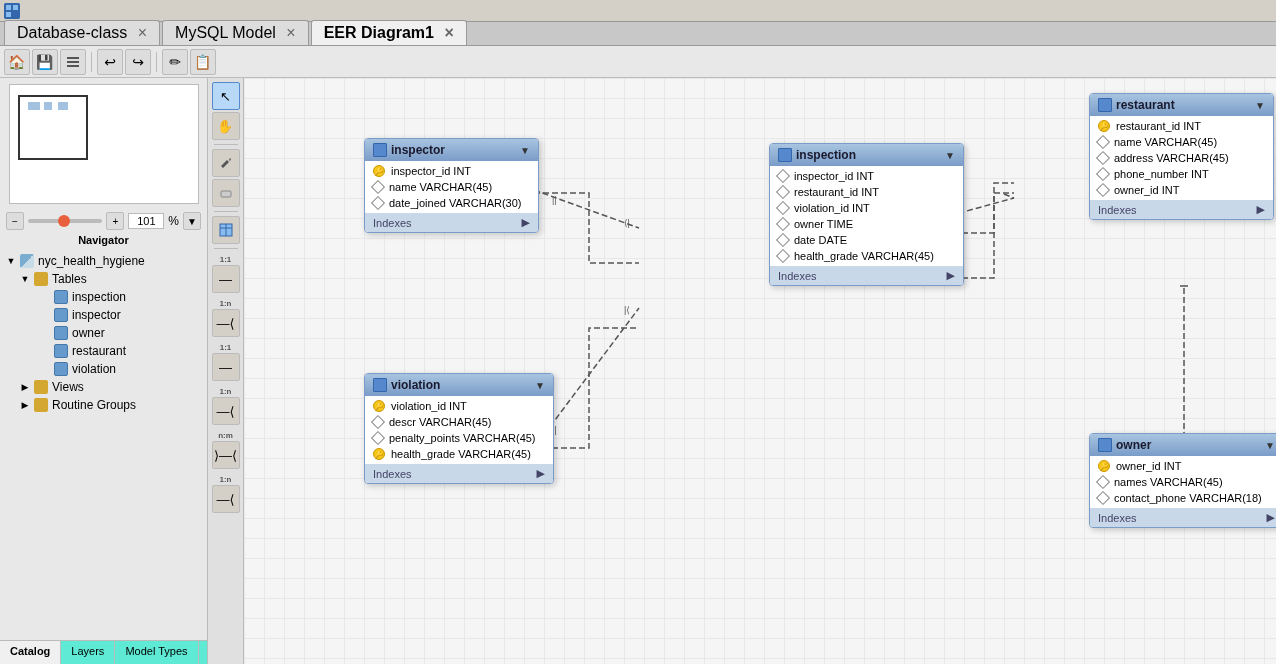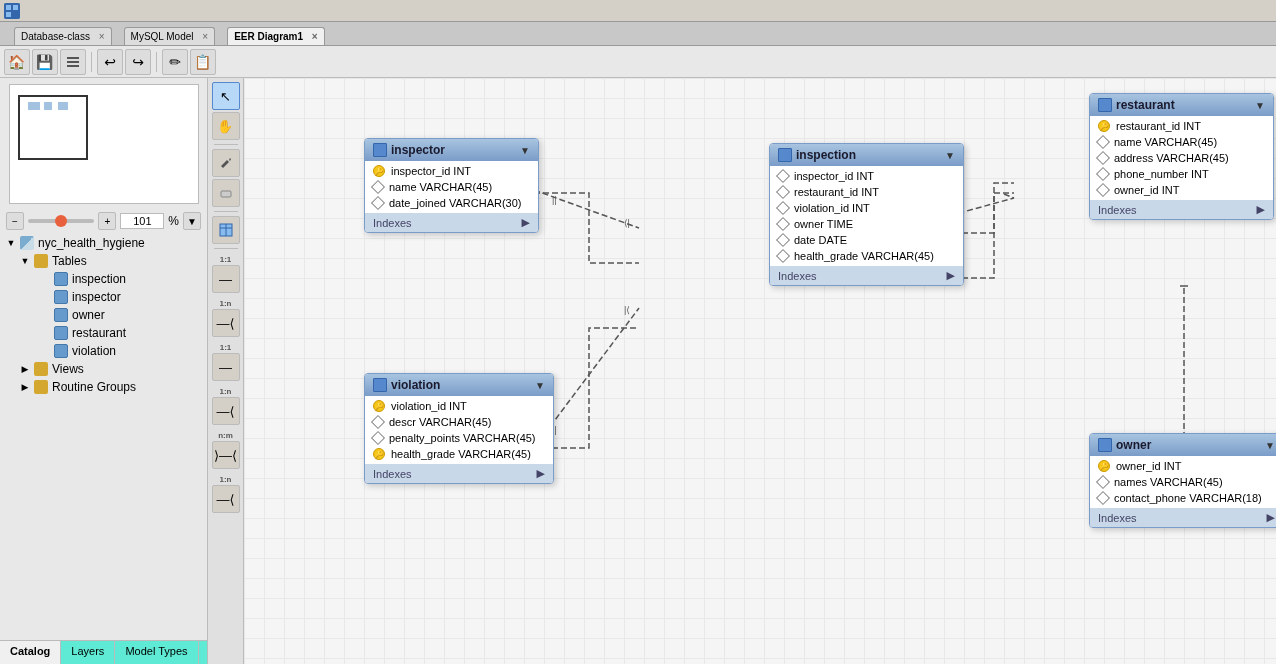--- a/index.html
+++ b/index.html
@@ -4,21 +4,21 @@
   <style>
     * { box-sizing: border-box; margin: 0; padding: 0; }
     body { font-family: 'Segoe UI', Arial, sans-serif; font-size: 12px; background: #f0f0f0; overflow: hidden; }
 
     
     .top-bar { height: 22px; background: #d4d0c8; border-bottom: 1px solid #999; display: flex; align-items: center; padding: 0 4px; gap: 2px; }
     .top-bar-icon { width: 16px; height: 16px; background: #6699cc; border-radius: 2px; }
 
     
     .tabs { height: 24px; background: #c8c8c8; display: flex; align-items: flex-end; border-bottom: 1px solid #999; padding-left: 4px; }
-    .tab { padding: 3px 6px; background: #ddd; border: 1px solid #999; border-bottom: none; margin-right: 2px; cursor: pointer; font-size: 10px; border-radius: 3px 3px 0 0; margin-left: 10px; }
+    .tab { padding: 3px 12px; background: #ddd; border: 1px solid #999; border-bottom: none; margin-right: 2px; cursor: pointer; font-size: 16px; border-radius: 3px 3px 0 0; }
     .tab.active { background: #f0f0f0; font-weight: bold; }
     .tab .close-x { margin-left: 6px; color: #666; }
 
     
     .toolbar { height: 32px; background: #e8e8e8; border-bottom: 1px solid #bbb; display: flex; align-items: center; padding: 0 4px; gap: 2px; }
     .toolbar-btn { width: 26px; height: 26px; background: #ddd; border: 1px solid #bbb; border-radius: 2px; cursor: pointer; display: flex; align-items: center; justify-content: center; font-size: 14px; }
     .toolbar-sep { width: 1px; height: 20px; background: #bbb; margin: 0 3px; }
 
     
     .main-layout { display: flex; height: calc(664px - 78px); }
@@ -30,21 +30,21 @@
     .nav-preview { width: 190px; height: 120px; background: white; border: 1px solid #bbb; margin: 6px auto; position: relative; overflow: hidden; }
     .nav-preview-inner { width: 70px; height: 65px; border: 2px solid #333; position: absolute; top: 10px; left: 8px; }
     .nav-blue-sq { position: absolute; background: #5588cc; opacity: 0.6; }
     .nav-label { text-align: center; font-size: 11px; font-weight: bold; padding: 2px 0 4px; }
 
     
     .zoom-controls { display: flex; align-items: center; padding: 2px 6px; gap: 4px; }
     .zoom-btn { width: 18px; height: 18px; background: #ddd; border: 1px solid #bbb; border-radius: 2px; cursor: pointer; display: flex; align-items: center; justify-content: center; font-size: 10px; }
     .zoom-slider { flex: 1; height: 4px; background: #bbb; border-radius: 2px; position: relative; cursor: pointer; }
     .zoom-thumb { width: 12px; height: 12px; background: #e8603c; border-radius: 50%; position: absolute; top: -4px; left: 40%; cursor: pointer; }
-    .zoom-value { width: 44px; background: white; border: 1px solid #bbb; text-align: center; font-size: 11px; padding: 1px; }
+    .zoom-value { width: 36px; background: white; border: 1px solid #bbb; text-align: center; font-size: 11px; padding: 1px; }
 
     
     .tree-section { flex: 1; overflow-y: auto; padding: 2px 0; }
     .tree-item { padding: 2px 6px; cursor: pointer; display: flex; align-items: center; gap: 4px; white-space: nowrap; }
     .tree-arrow { width: 10px; text-align: center; font-size: 9px; }
     .tree-icon { width: 14px; height: 14px; border-radius: 2px; display: inline-block; flex-shrink: 0; }
     .icon-folder { background: #d4a830; }
     .icon-table { background: #6699cc; border: 1px solid #4477aa; }
     .icon-schema { background: linear-gradient(135deg, #7aaccf 50%, #c8dce8 50%); }
 
@@ -147,20 +147,21 @@
       <button class="zoom-btn">−</button>
       <div class="zoom-slider">
         <div class="zoom-thumb"></div>
       </div>
       <button class="zoom-btn">+</button>
       <input class="zoom-value" value="101" type="text" style="">
       <span>%</span>
       <button class="zoom-btn">▼</button>
     </div>
 
+    <div class="nav-label">Navigator</div>
 
     <div class="tree-section">
       <div class="tree-item">
         <span class="tree-arrow">▼</span>
         <span class="tree-icon icon-schema"></span>
         <span>nyc_health_hygiene</span>
       </div>
       <div class="tree-item" style="padding-left:20px;">
         <span class="tree-arrow">▼</span>
         <span class="tree-icon icon-folder"></span>

